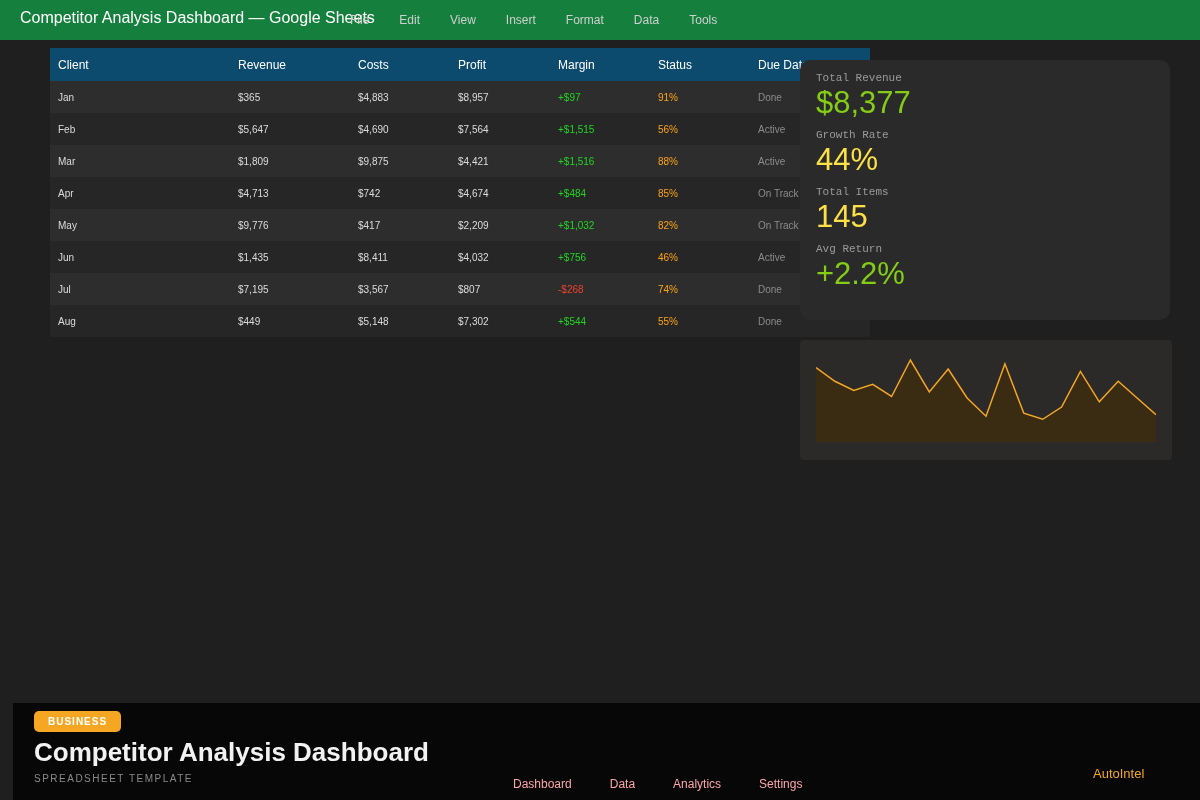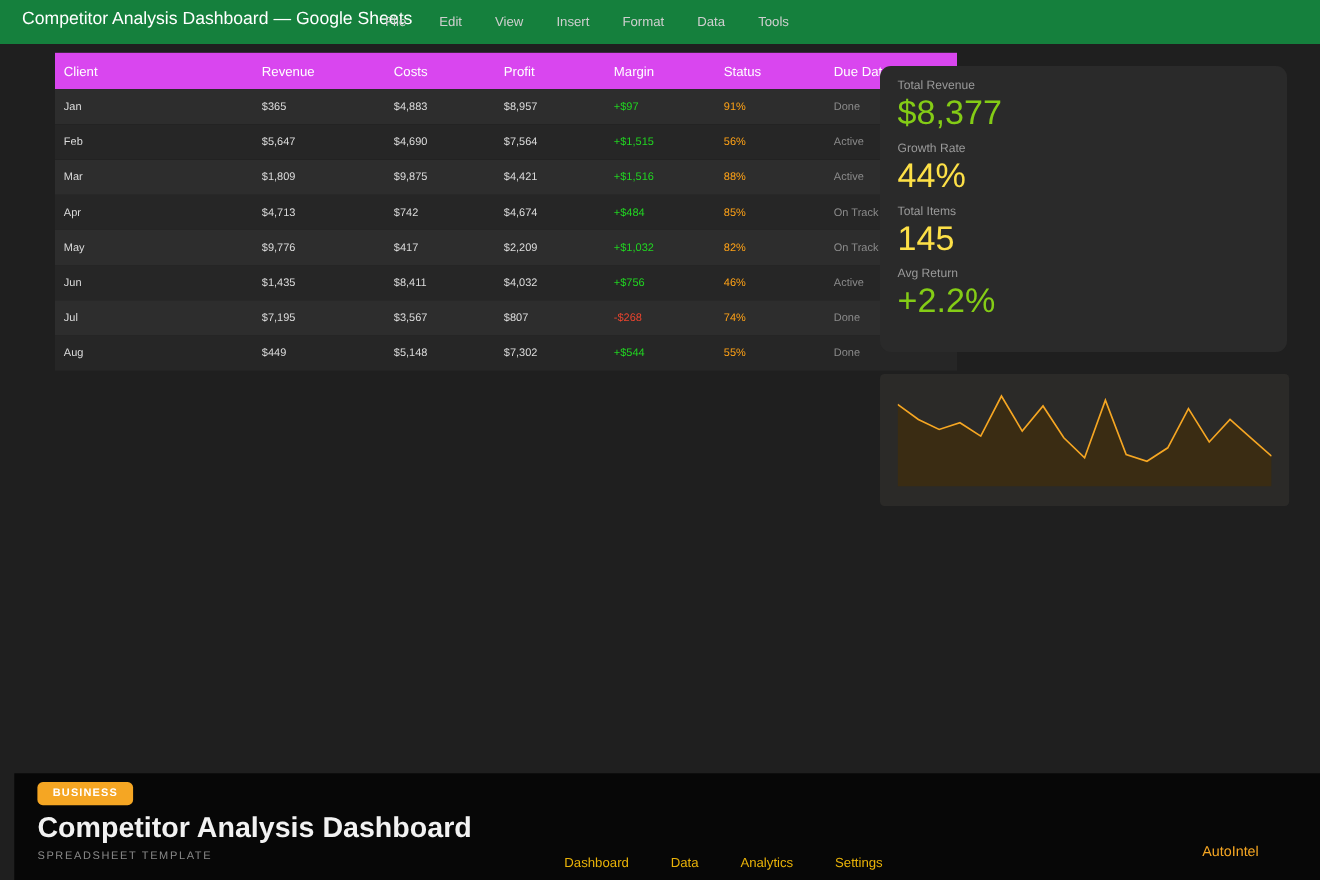--- a/index.html
+++ b/index.html
@@ -27,21 +27,21 @@
     display: flex; align-items: center; gap: 30px;
   }
   .menu-item { font-size: 12px; color: #cfcfcf; cursor: pointer; }
 
   
   .sheet-table {
     position: absolute; left: 50px; top: 48px;
     border-collapse: collapse; table-layout: fixed; width: 820px;
   }
   .sheet-table th {
-    background: #d946ef; color: #ffffff;
+    background: #0c4a6e; color: #ffffff;
     font-size: 12px; font-weight: 400; text-align: left;
     padding: 9px 8px; height: 33px;
   }
   .sheet-table td {
     font-size: 10px; color: #dcdcdc;
     padding: 4px 8px; height: 32px;
     white-space: nowrap; overflow: hidden;
   }
   .sheet-table tbody tr:nth-child(odd)  { background: #2d2d2d; }
   .sheet-table tbody tr:nth-child(even) { background: #262626; }
@@ -57,21 +57,21 @@
   td.pct { color: #ffa216; }
   td.due { color: #8b8b8b; }
 
   
   .stats-card {
     position: absolute; left: 800px; top: 60px; width: 370px; height: 260px;
     background: #2a2a2a; border-radius: 10px;
     padding: 12px 16px;
   }
   .stat { margin-bottom: 9px; }
-  .stat-label { font-size: 11px; color: #9a9a9a; margin-bottom: 2px; }
+  .stat-label { font-size: 11px; color: #9a9a9a; margin-bottom: 2px; font-family: Liberation Mono, monospace; }
   .stat-value { font-size: 31px; font-weight: 400; line-height: 1.1; }
   .stat-value.green  { color: #84cc16; }
   .stat-value.orange { color: #fde047; }
 
   
   .spark-card {
     position: absolute; left: 800px; top: 340px; width: 372px; height: 120px;
     background: #2b2a28; border-radius: 4px;
     padding: 14px 16px 10px 16px;
   }
@@ -95,21 +95,21 @@
     white-space: nowrap;
   }
   .footer-subtitle {
     position: absolute; left: 21px; top: 70px;
     font-size: 10px; letter-spacing: 1.5px; color: #8a8a8a;
   }
   .footer-nav {
     position: absolute; left: 500px; top: 74px;
     display: flex; gap: 38px;
   }
-  .nav-item { font-size: 12px; color: #eab308; cursor: pointer; }
+  .nav-item { font-size: 12px; color: #fca5a5; cursor: pointer; }
   .footer-brand {
     position: absolute; left: 1080px; top: 63px;
     font-size: 13px; color: #f5a623; cursor: pointer;
   }
 </style>
 </head>
 <body>
 
 <div class="topbar">
   <div class="app-title">Competitor Analysis Dashboard — Google Sheets</div>

